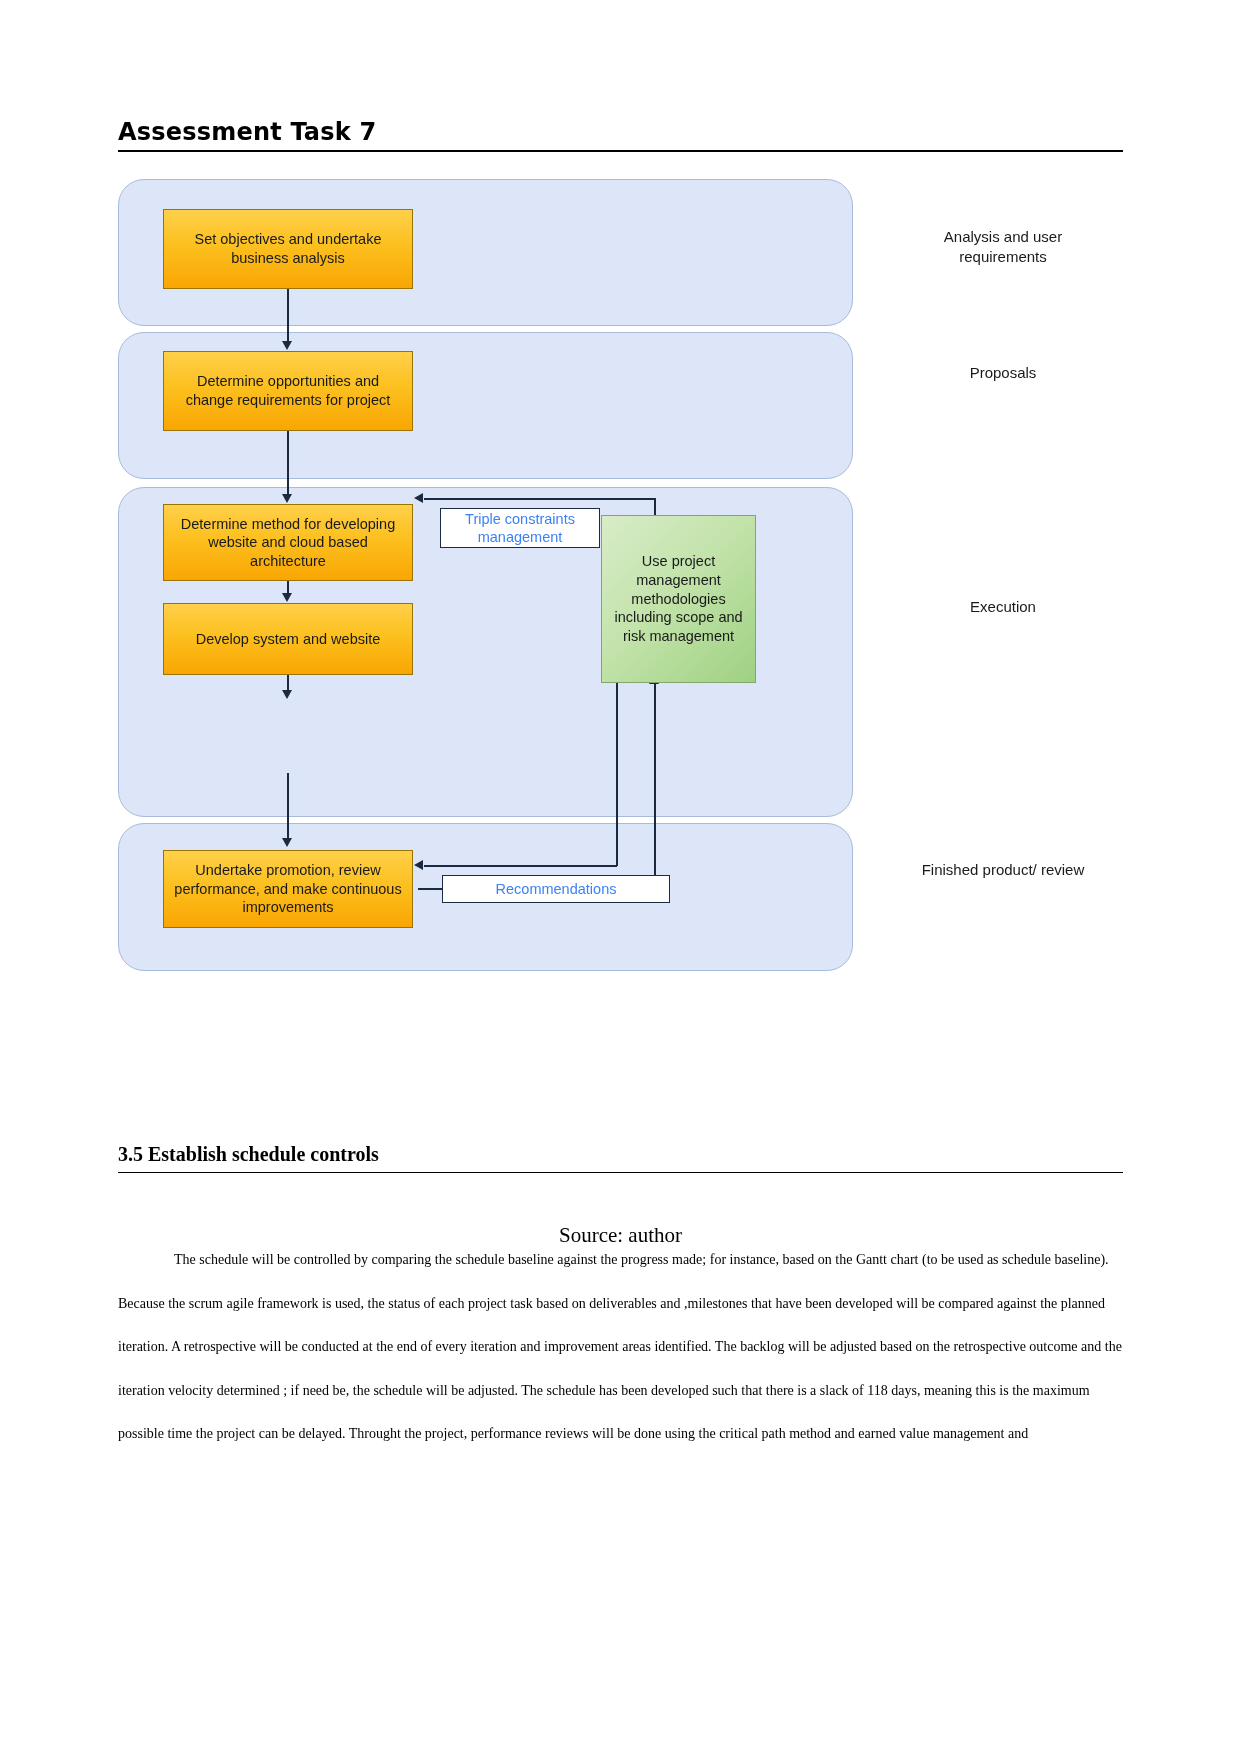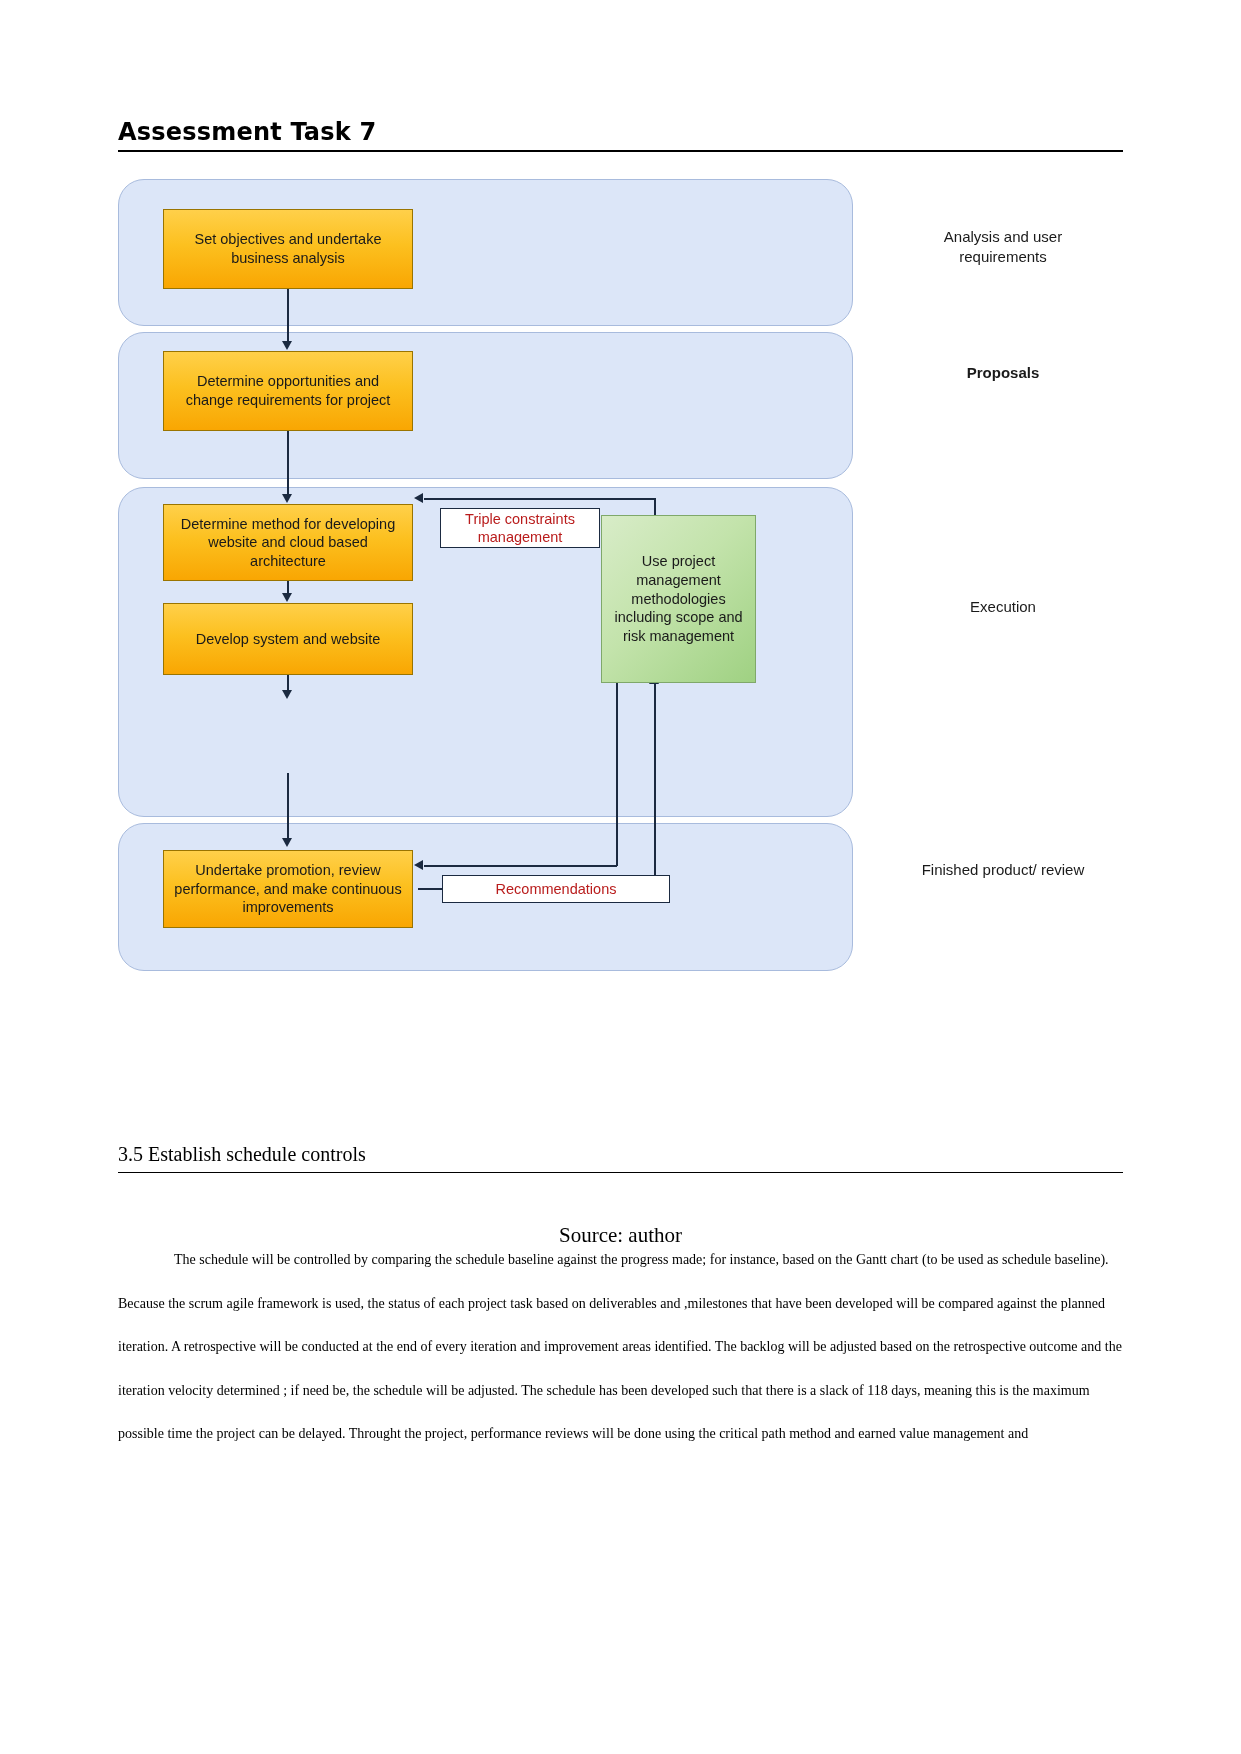--- a/index.html
+++ b/index.html
@@ -108,21 +108,21 @@
   }
 
   .note-box {
     position: absolute;
     box-sizing: border-box;
     background: #ffffff;
     border: 1.5px solid #1b2a41;
     font-family: "Liberation Sans", sans-serif;
     font-size: 14.5px;
     line-height: 1.25;
-    color: #b91c1c;
+    color: #3b82f6;
     text-align: center;
     display: flex;
     align-items: center;
     justify-content: center;
     padding: 3px 22px;
   }
   .note-triple { left: 322px; top: 333px; width: 160px; height: 40px; }
   .note-recs   { left: 324px; top: 700px; width: 228px; height: 28px; }
 
   
@@ -158,21 +158,21 @@
   .phase-label {
     position: absolute;
     font-family: "Liberation Sans", sans-serif;
     font-size: 15px;
     line-height: 1.35;
     color: #1a1a1a;
     text-align: center;
     width: 210px;
   }
   .plabel-1 { left: 780px; top: 52px; }
-  .plabel-2 { left: 780px; top: 188px; font-weight: bold; }
+  .plabel-2 { left: 780px; top: 188px; }
   .plabel-3 { left: 780px; top: 422px; }
   .plabel-4 { left: 780px; top: 685px; }
 
   .figure-source {
     position: absolute;
     left: 0;
     top: 1048px;
     width: 1005px;
     text-align: center;
     font-family: "Liberation Serif", serif;
@@ -182,21 +182,21 @@
 
   
   .section-heading {
     position: absolute;
     left: 118px;
     top: 1143px;
     width: 1005px;
   }
   .section-heading-text {
     font-family: "Liberation Serif", serif;
-    font-weight: normal;
+    font-weight: bold;
     font-size: 20px;
     color: #000;
     padding-bottom: 6px;
   }
   .section-heading-rule {
     border-bottom: 1.6px solid #000;
     width: 1005px;
   }
 
   .body-text {

